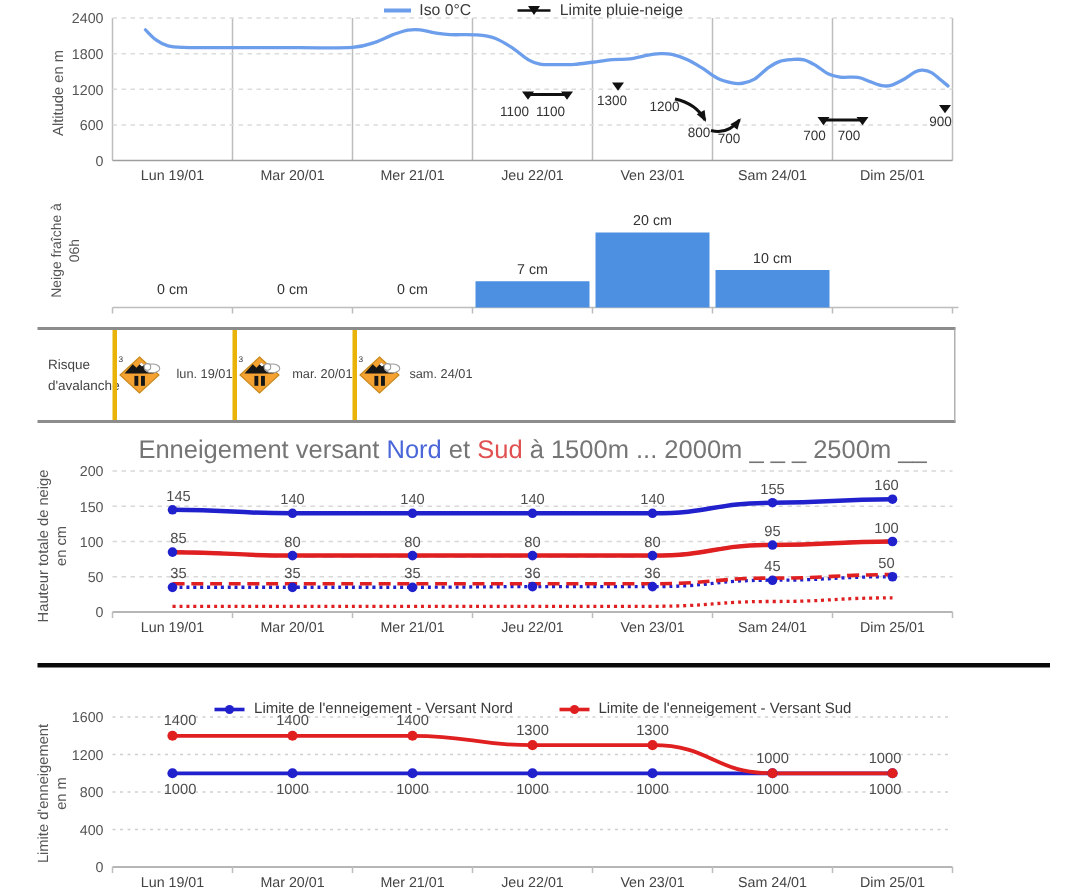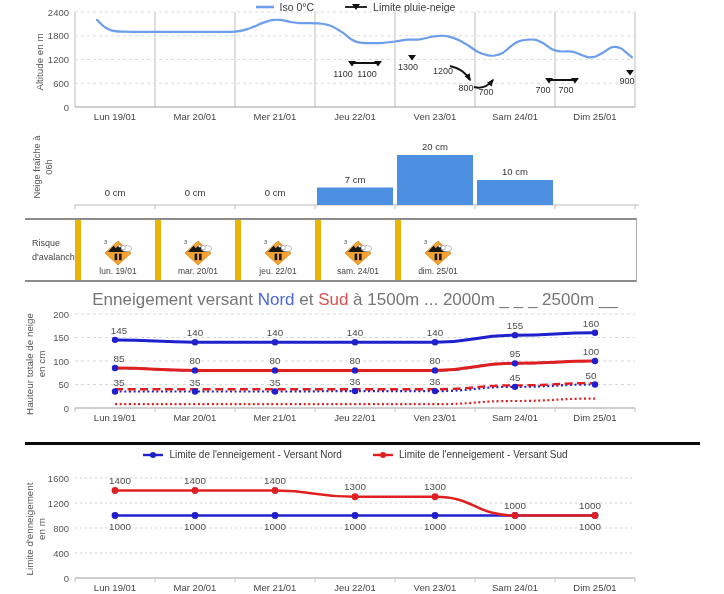--- a/index.html
+++ b/index.html
@@ -20,22 +20,22 @@
   .legend .item{display:flex;align-items:center;gap:5px;white-space:nowrap;}
   .charttitle{position:absolute;left:75px;width:560px;top:4px;text-align:center;
               font-size:17px;color:#757575;}
   .charttitle .nord{color:#4a66d8;} .charttitle .sud{color:#e05050;}
   
   .avtable{position:absolute;left:25px;top:2px;width:612px;height:64px;display:flex;
            border-top:2px solid #8c8c8c;border-bottom:2px solid #8c8c8c;
            border-right:1px solid #b0b0b0;box-sizing:border-box;background:#fff;}
   .avlabel{width:50px;box-sizing:border-box;padding-left:7px;display:flex;align-items:center;
            font-size:9px;color:#444;line-height:1.6;white-space:pre-line;}
-  .avcell{width:80px;box-sizing:border-box;border-left:6px solid #eab308;display:flex;
-          flex-direction:column;align-items:center;justify-content:flex-end;
+  .avcell{width:80px;box-sizing:border-box;border-left:3px solid #eab308;display:flex;
+          align-items:center;justify-content:space-between;
           padding:2px 0 4px 0;}
   .avdate{font-size:8.5px;color:#444;}
 </style>
 </head>
 <body>
 
 <div class="canvas">
 
   <section class="panel" id="p1">
     <div class="legend" style="top:0;height:14px;text-align:right;">
@@ -171,51 +171,21 @@
      <path d="M15,2 L28,14 L15,26 L2,14 Z" fill="#f5a231" stroke="#c98a1e" stroke-width="0.8"></path>
      <path d="M5,13 L10.5,6.8 L13,9.2 L16.2,5.6 L24.5,13 Z" fill="#161616"></path>
      <path d="M15,6.9 L16.2,5.6 L18.2,7.4 L16.6,8.4 Z" fill="#fff"></path>
      <rect x="11.6" y="14.6" width="2.6" height="6.6" fill="#161616"></rect>
      <rect x="16" y="14.6" width="2.6" height="6.6" fill="#161616"></rect>
      <g>
        <ellipse cx="23.5" cy="9.6" rx="5" ry="2.9" fill="#fff" stroke="#9a9a9a" stroke-width="0.7"></ellipse>
        <circle cx="20.3" cy="8.6" r="2.2" fill="#fff" stroke="#9a9a9a" stroke-width="0.7"></circle>
      </g>
    </svg>
-          <div class="avdate">jeu. 22/01</div>
-        </div>
-        <div class="avcell">
-   <svg width="30" height="27" viewBox="0 0 30 27">
-     <text x="1" y="5" font-size="5.5" fill="#333">3</text>
-     <path d="M15,2 L28,14 L15,26 L2,14 Z" fill="#f5a231" stroke="#c98a1e" stroke-width="0.8"></path>
-     <path d="M5,13 L10.5,6.8 L13,9.2 L16.2,5.6 L24.5,13 Z" fill="#161616"></path>
-     <path d="M15,6.9 L16.2,5.6 L18.2,7.4 L16.6,8.4 Z" fill="#fff"></path>
-     <rect x="11.6" y="14.6" width="2.6" height="6.6" fill="#161616"></rect>
-     <rect x="16" y="14.6" width="2.6" height="6.6" fill="#161616"></rect>
-     <g>
-       <ellipse cx="23.5" cy="9.6" rx="5" ry="2.9" fill="#fff" stroke="#9a9a9a" stroke-width="0.7"></ellipse>
-       <circle cx="20.3" cy="8.6" r="2.2" fill="#fff" stroke="#9a9a9a" stroke-width="0.7"></circle>
-     </g>
-   </svg>
           <div class="avdate">sam. 24/01</div>
-        </div>
-        <div class="avcell">
-   <svg width="30" height="27" viewBox="0 0 30 27">
-     <text x="1" y="5" font-size="5.5" fill="#333">3</text>
-     <path d="M15,2 L28,14 L15,26 L2,14 Z" fill="#f5a231" stroke="#c98a1e" stroke-width="0.8"></path>
-     <path d="M5,13 L10.5,6.8 L13,9.2 L16.2,5.6 L24.5,13 Z" fill="#161616"></path>
-     <path d="M15,6.9 L16.2,5.6 L18.2,7.4 L16.6,8.4 Z" fill="#fff"></path>
-     <rect x="11.6" y="14.6" width="2.6" height="6.6" fill="#161616"></rect>
-     <rect x="16" y="14.6" width="2.6" height="6.6" fill="#161616"></rect>
-     <g>
-       <ellipse cx="23.5" cy="9.6" rx="5" ry="2.9" fill="#fff" stroke="#9a9a9a" stroke-width="0.7"></ellipse>
-       <circle cx="20.3" cy="8.6" r="2.2" fill="#fff" stroke="#9a9a9a" stroke-width="0.7"></circle>
-     </g>
-   </svg>
-          <div class="avdate">dim. 25/01</div>
         </div>
       </div>
   </section>
 
   <section class="panel" id="p4">
     <div class="charttitle"><span>Enneigement versant </span><span class="nord">Nord</span><span> et </span><span class="sud">Sud</span><span> à 1500m ...  2000m _ _ _  2500m __</span></div>
     <div class="vlabel" style="left:36px;top:78px;">Hauteur totale de neige
 en cm</div>
     <svg class="plot" id="svg4" viewBox="0 0 724 155">
         <line x1="75" y1="122" x2="635" y2="122" stroke="#9e9e9e" stroke-dasharray="null" stroke-width="1"></line>
@@ -288,21 +258,21 @@
         <text x="195" y="50.2" font-size="9.8" fill="#4d4d4d" text-anchor="middle">140</text>
         <text x="275" y="50.2" font-size="9.8" fill="#4d4d4d" text-anchor="middle">140</text>
         <text x="355" y="50.2" font-size="9.8" fill="#4d4d4d" text-anchor="middle">140</text>
         <text x="435" y="50.2" font-size="9.8" fill="#4d4d4d" text-anchor="middle">140</text>
         <text x="515" y="43.150000000000006" font-size="9.8" fill="#4d4d4d" text-anchor="middle">155</text>
         <text x="591" y="40.80000000000001" font-size="9.8" fill="#4d4d4d" text-anchor="middle">160</text>
       </svg>
   </section>
 
   <section class="panel" id="p5">
-    <div class="legend" style="top:8px;font-size:10px;text-align:right;">
+    <div class="legend" style="top:26px;font-size:10px;text-align:right;">
       <span class="item">
         <svg width="22" height="10">
           <line x1="1" y1="5" x2="21" y2="5" stroke="#2020cc" stroke-width="2.4"></line>
           <circle cx="11" cy="5" r="3" fill="#2020cc"></circle>
         </svg>
         <span>Limite de l'enneigement - Versant Nord</span>
       </span>
       <span class="item">
         <svg width="22" height="10">
           <line x1="1" y1="5" x2="21" y2="5" stroke="#e02020" stroke-width="2.4"></line>

